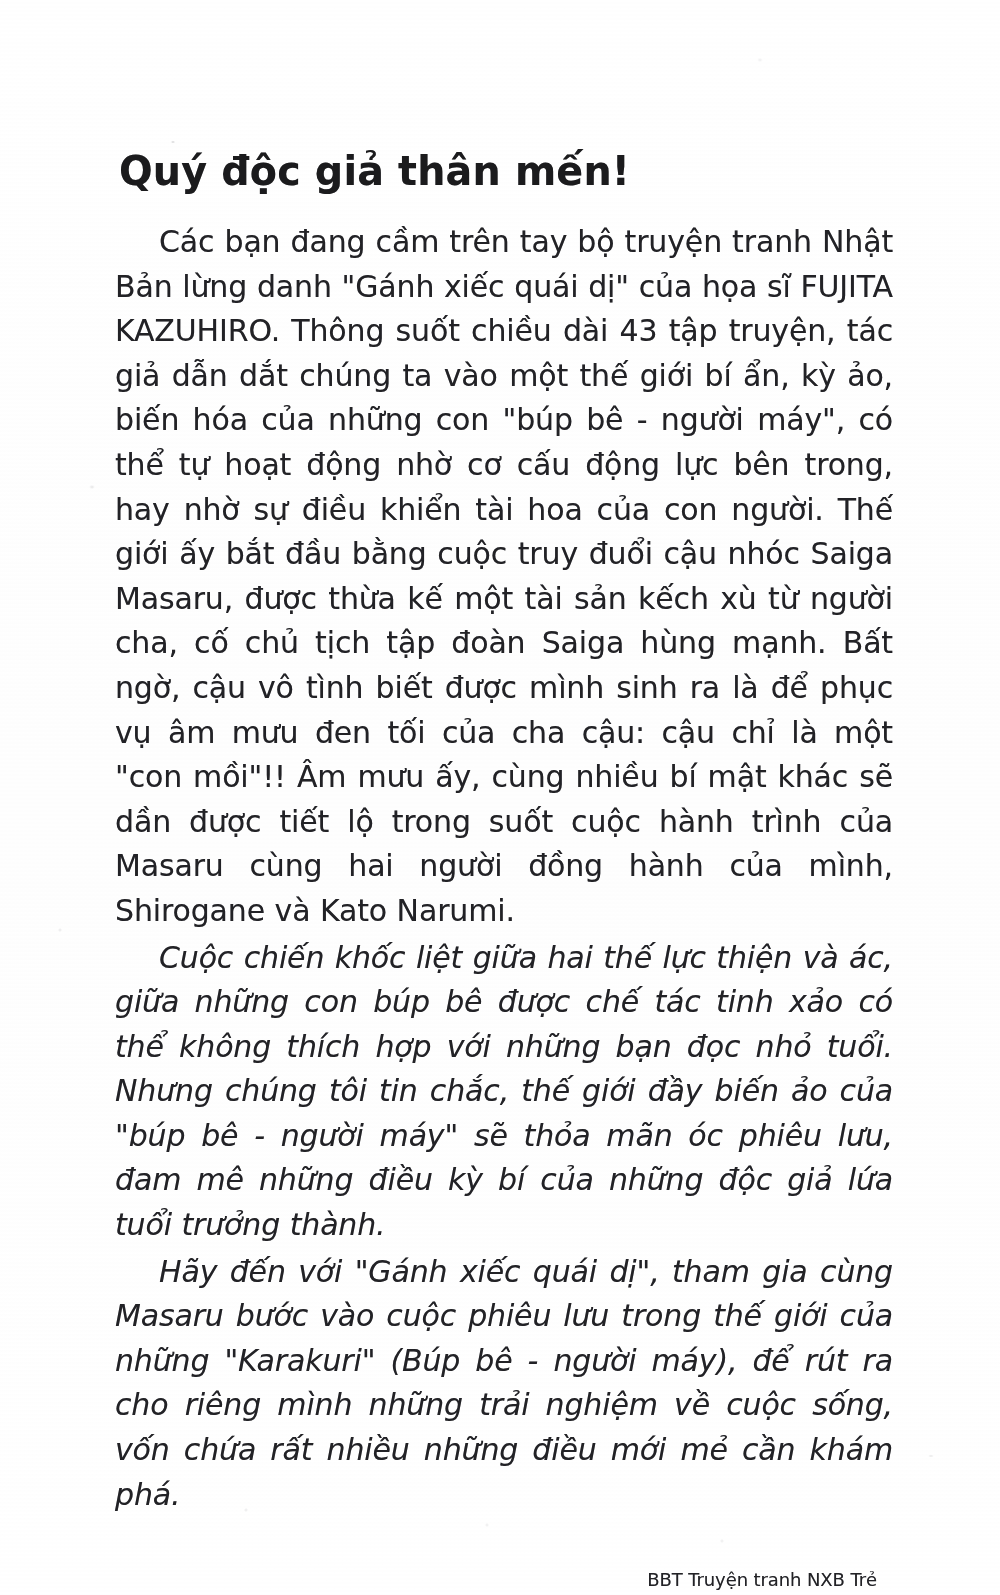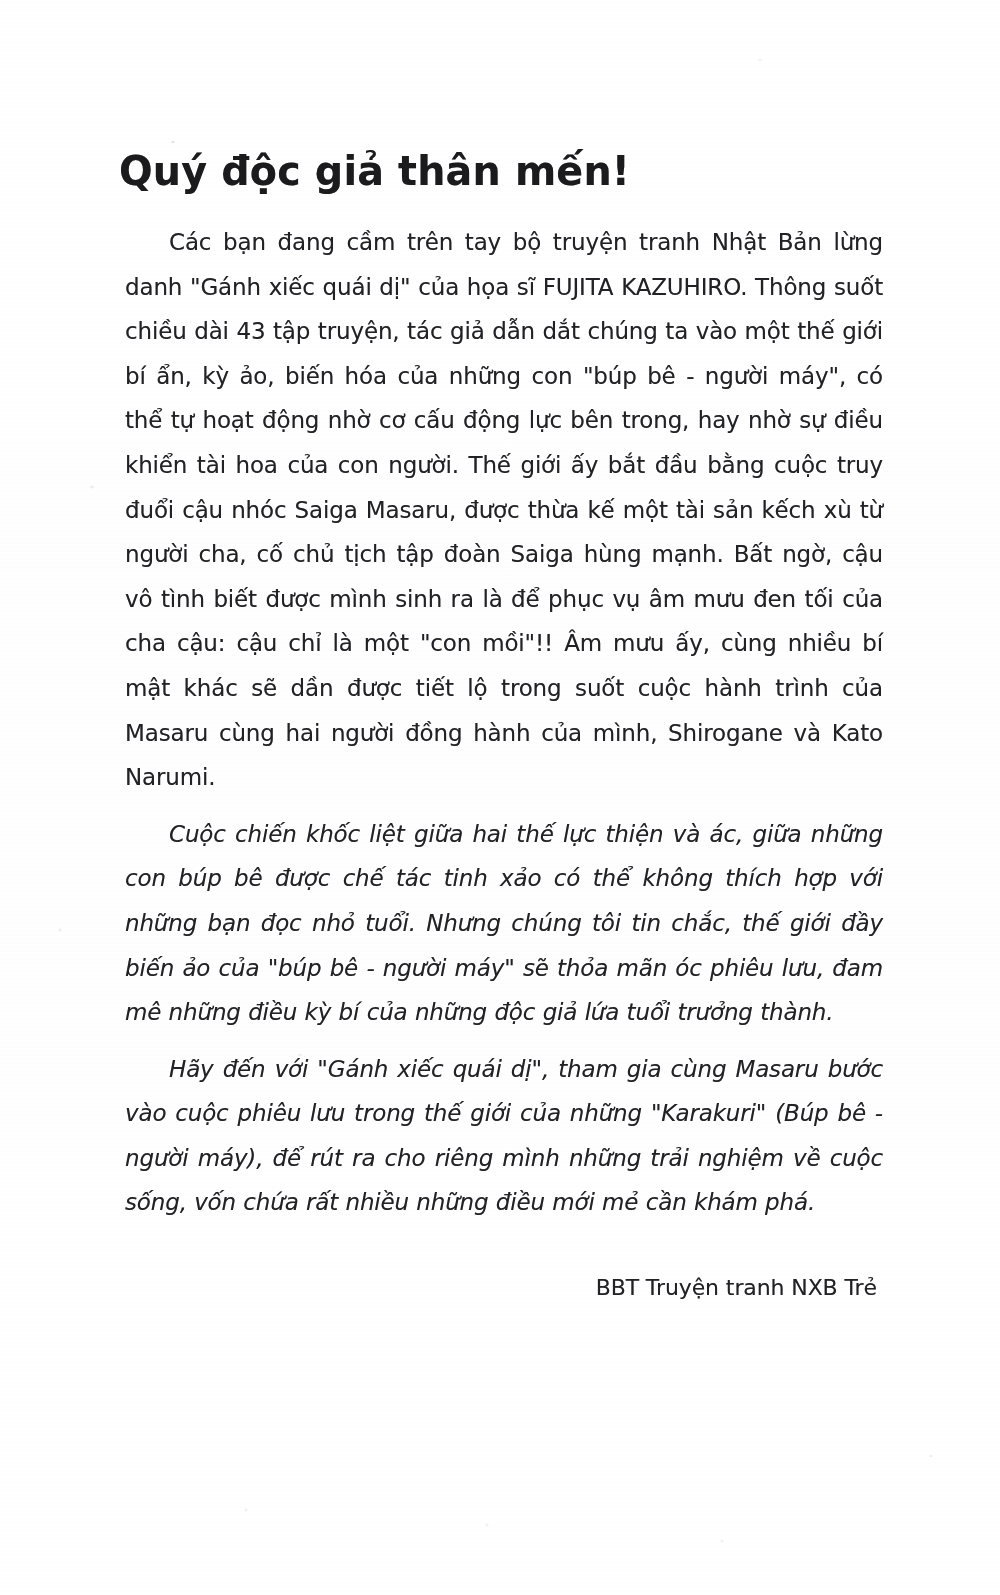--- a/index.html
+++ b/index.html
@@ -66,46 +66,46 @@
     margin: 0 0 28px 6px;
     line-height: 1.05;
     white-space: nowrap;
     transform: scaleX(0.99);
     transform-origin: left center;
     text-shadow: 0 0 0.6px rgba(30,30,35,0.45);
   }
 
   .body-par {
     font-family: "DejaVu Sans", sans-serif;
-    font-size: 23px;
+    font-size: 30px;
     line-height: 44.6px;
     color: #222226;
     text-align: justify;
     text-justify: inter-word;
-    margin: 12px;
+    margin: 2px;
     text-indent: 44px;
     letter-spacing: -0.15px;
     word-spacing: 0.2px;
     text-shadow: 0 0 0.5px rgba(35,35,40,0.35);
   }
 
   .body-par + .body-par {
     margin-top: 0;
     font-style: italic;
   }
 
   .signature-row {
     margin-top: 44px;
     text-align: right;
     padding-right: 18px;
   }
 
   .signature {
     font-family: "DejaVu Sans", sans-serif;
-    font-size: 22px;
+    font-size: 18px;
     line-height: 38px;
     color: #222226;
     letter-spacing: -0.1px;
     text-shadow: 0 0 0.5px rgba(35,35,40,0.35);
   }
 </style>
 </head>
 <body>
 
 <div class="page">

